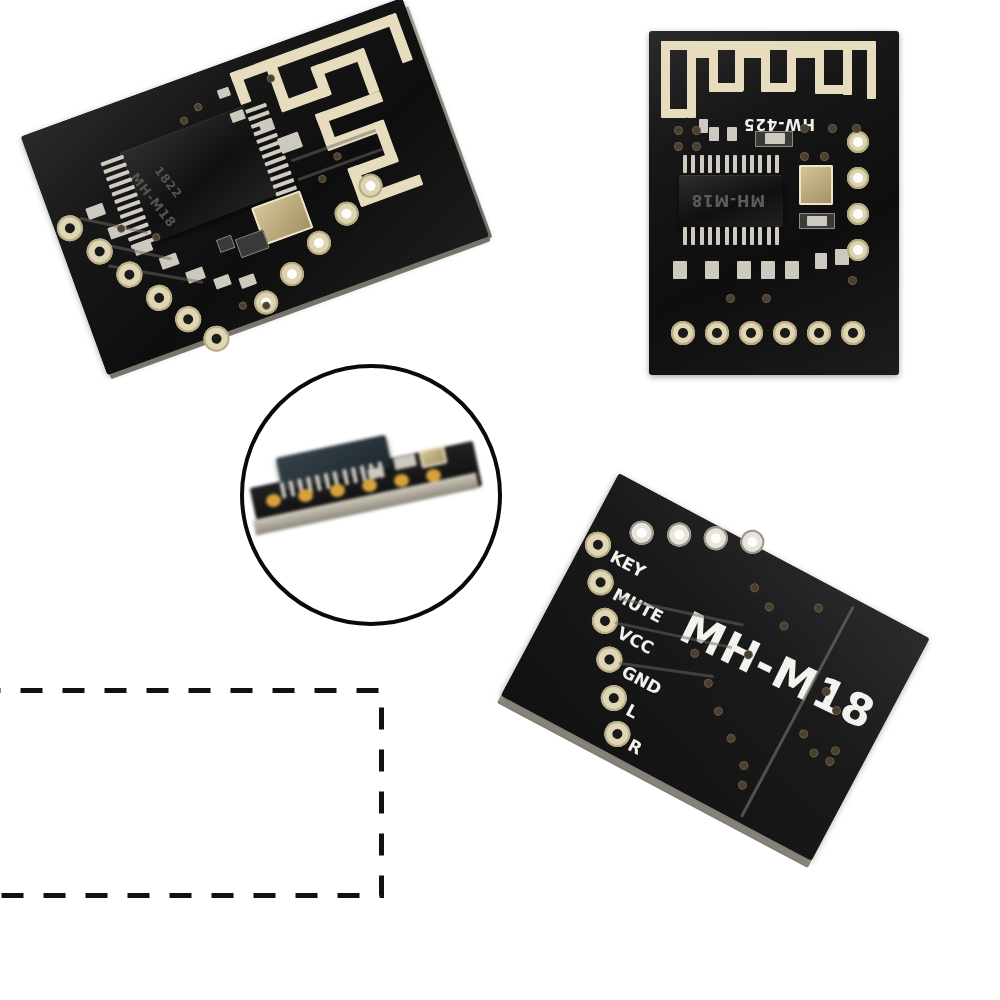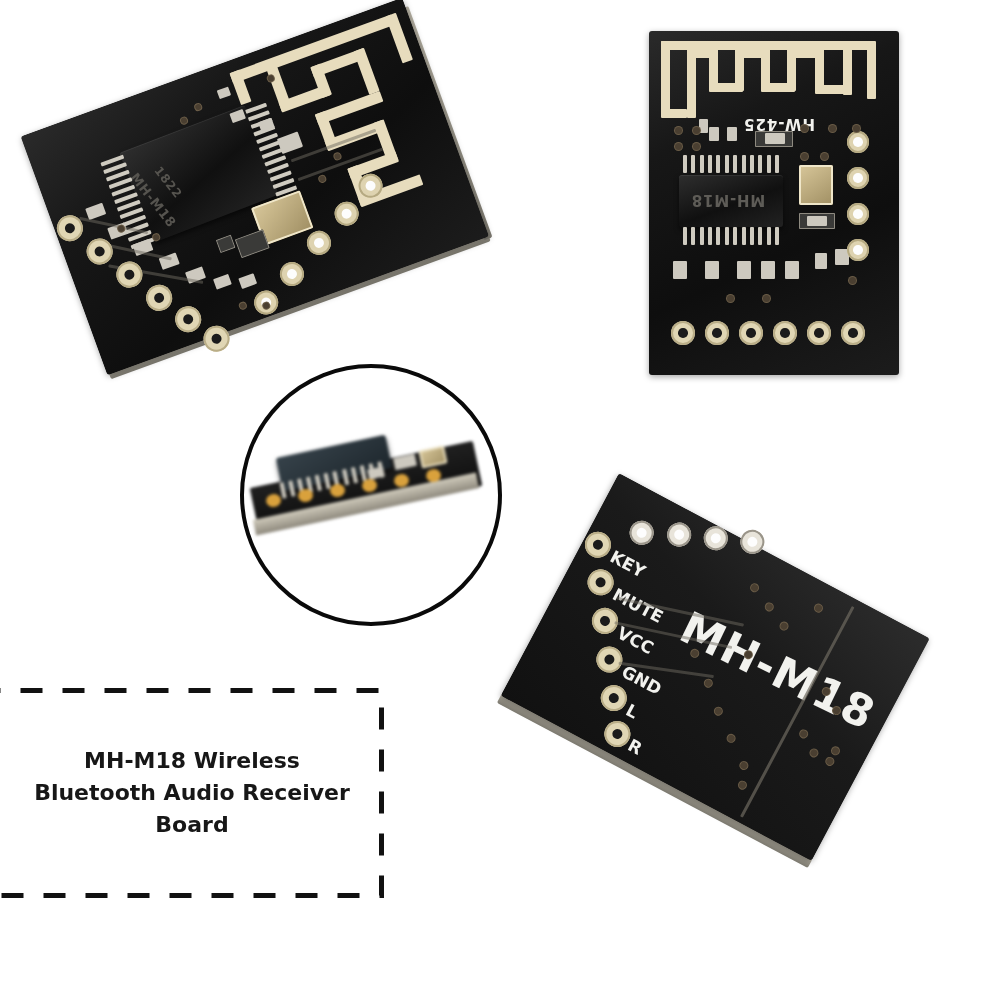--- a/index.html
+++ b/index.html
@@ -564,18 +564,15 @@
         <div class="micro-via" style="left:196px; top:96px; width:7px; height:7px;"></div>
         <div class="micro-via" style="left:252px; top:214px; width:7px; height:7px;"></div>
       </div>
     </div>
   </div>
 
   <div id="caption-box">
     <svg class="dash-svg" viewBox="0 0 408 210" preserveAspectRatio="none">
       <rect x="2.5" y="2.5" width="403" height="205" fill="none" stroke="#111111" stroke-width="5" stroke-dasharray="22 20" stroke-linecap="butt"></rect>
     </svg>
-    <div id="caption-text">MH-M18 Wireless
-Bluetooth Audio Receiver
-Board</div>
   </div>
 
 </div>
 
 </body></html>

